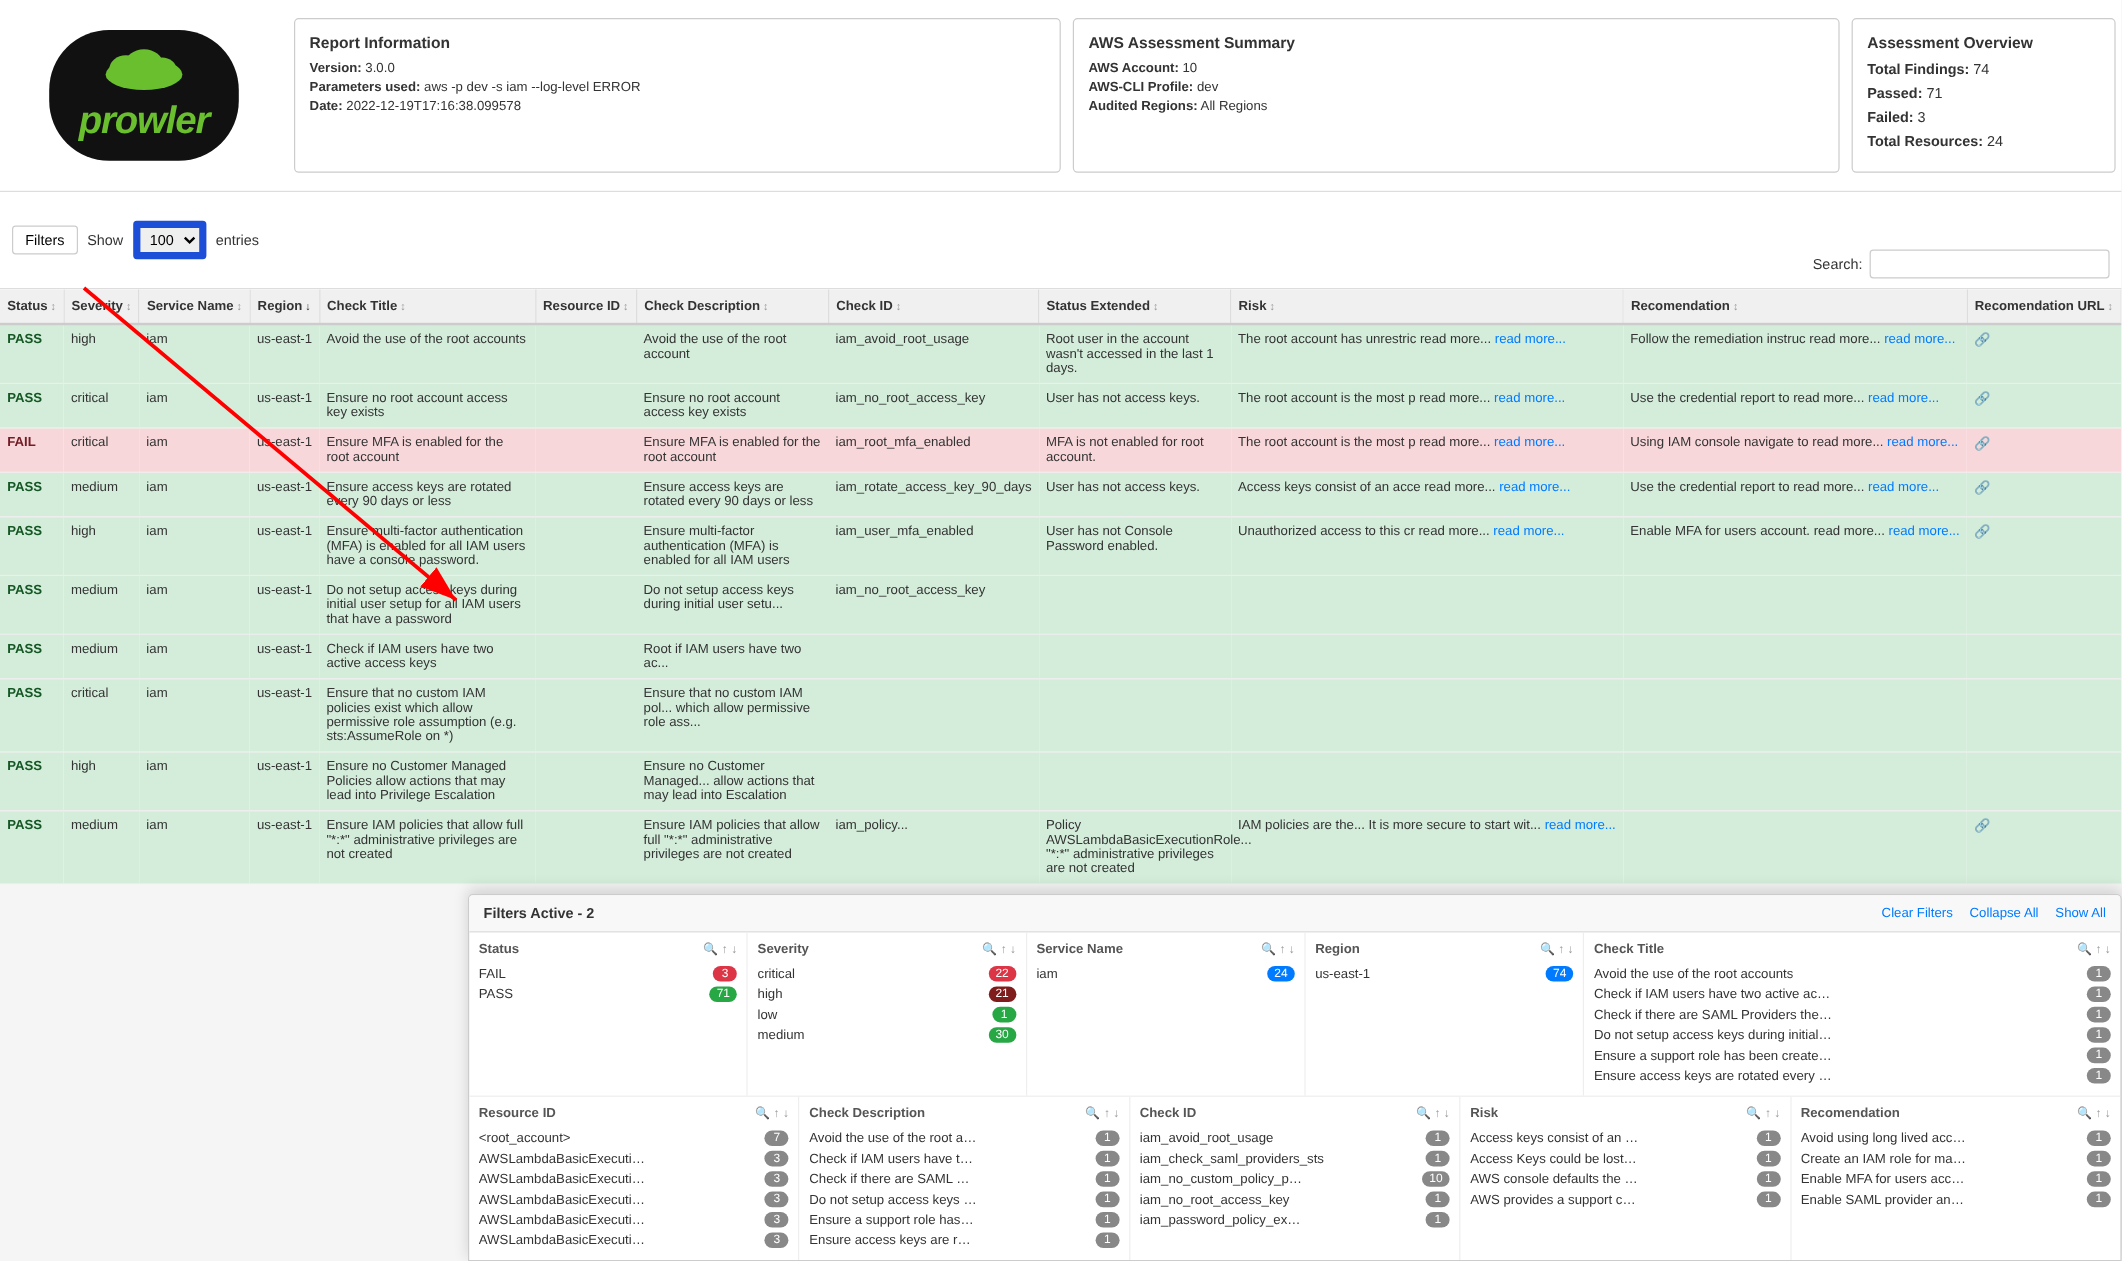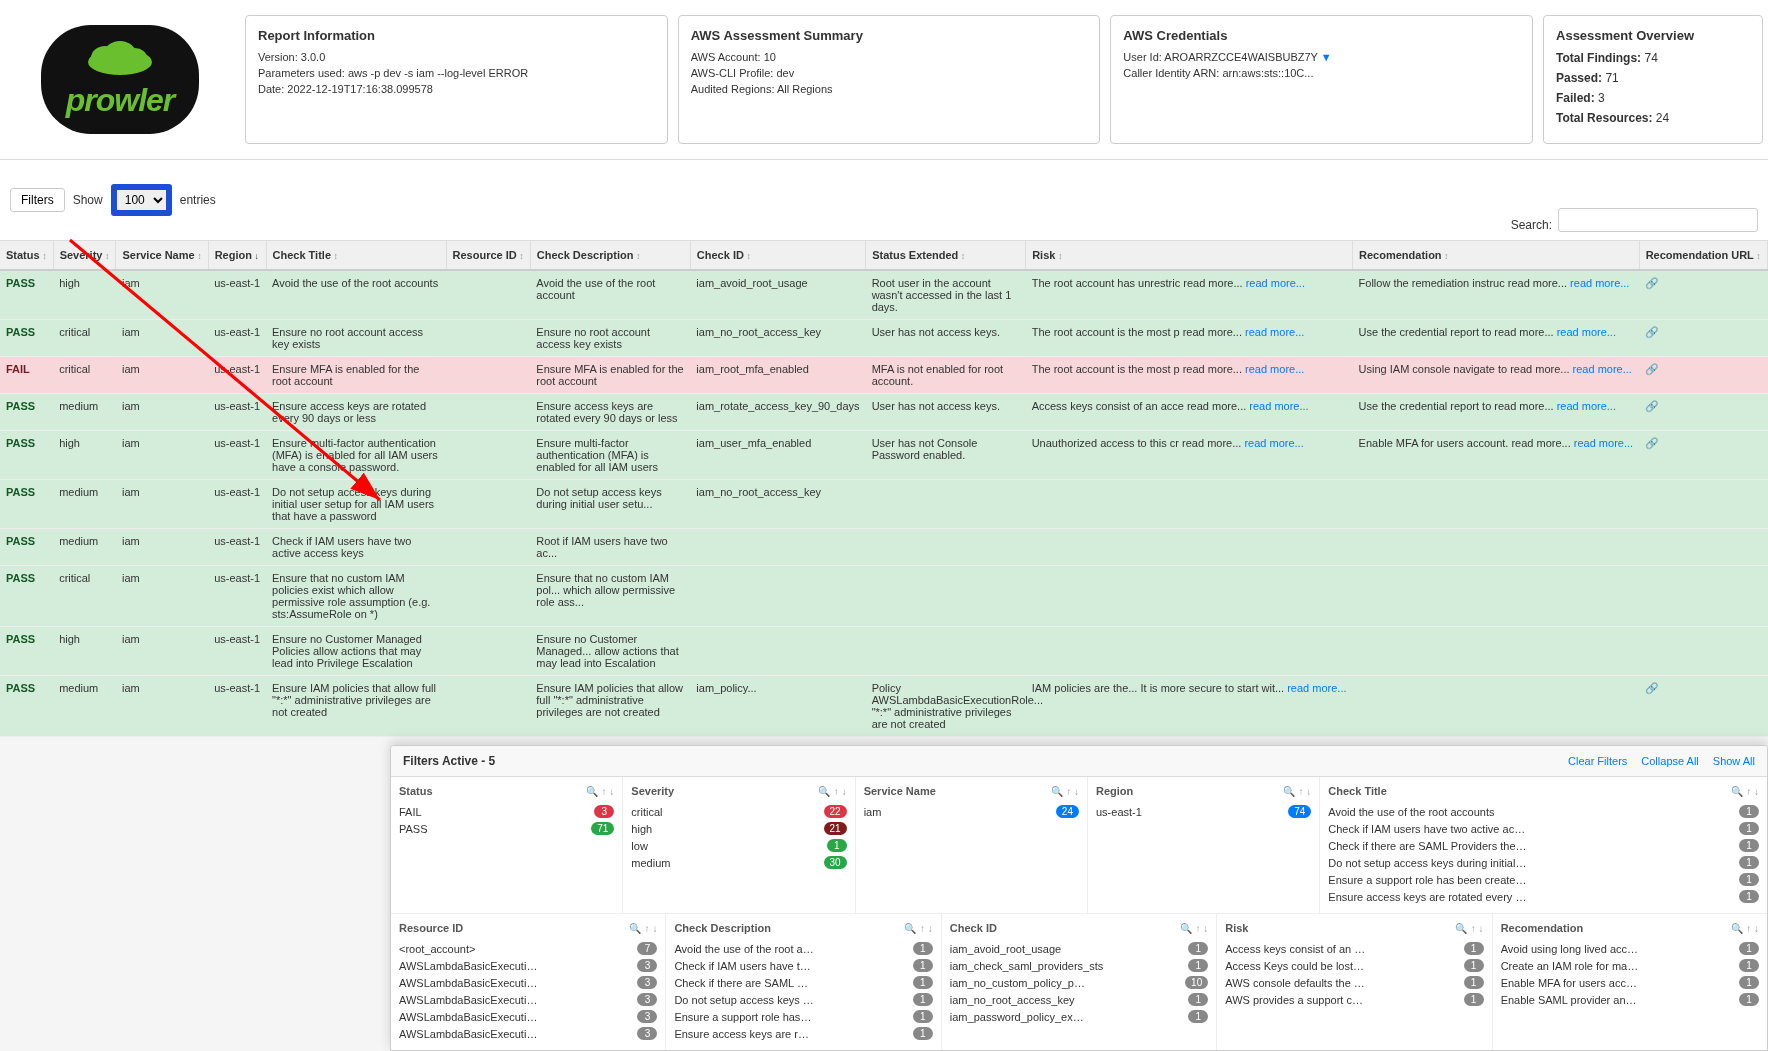--- a/index.html
+++ b/index.html
@@ -5,34 +5,34 @@
     * { box-sizing: border-box; margin: 0; padding: 0; }
     body { font-family: Arial, sans-serif; font-size: 12px; background: #f5f5f5; color: #333; overflow-x: hidden; }
 
     
     .header { display: flex; align-items: stretch; background: #fff; border-bottom: 1px solid #ddd; padding: 10px 0; }
     .logo-area { width: 240px; display: flex; align-items: center; justify-content: center; padding: 10px; }
 
     .report-section { flex: 1; border: 1px solid #ccc; margin: 5px; padding: 12px; border-radius: 4px; }
     .report-section h3 { font-size: 13px; font-weight: bold; margin-bottom: 8px; }
     .report-section p { font-size: 11px; margin-bottom: 4px; }
-    .report-section p strong { font-weight: normal; }
+    .report-section p strong { font-weight: bold; }
 
     .assessment-overview { width: 220px; border: 1px solid #ccc; margin: 5px; padding: 12px; border-radius: 4px; }
     .assessment-overview h3 { font-size: 13px; font-weight: bold; margin-bottom: 8px; }
     .assessment-overview p { font-size: 12px; margin-bottom: 6px; }
     .assessment-overview p strong { font-weight: bold; }
 
     
     .filters-bar { display: flex; align-items: center; justify-content: space-between; padding: 8px 10px; background: #fff; border-bottom: 1px solid #ddd; }
     .filters-bar-left { display: flex; align-items: center; gap: 8px; }
     .btn-filters { background: #fff; border: 1px solid #ccc; padding: 4px 10px; border-radius: 3px; cursor: pointer; font-size: 12px; }
     .show-label { font-size: 12px; }
     .entries-select { border: 6px solid #1d4ed8; padding: 2px 4px; font-size: 12px; border-radius: 3px; }
-    .search-area { display: flex; align-items: flex-end; gap: 6px; margin-top: 40px; }
+    .search-area { display: flex; align-items: center; gap: 6px; margin-top: 40px; }
     .search-label { font-size: 12px; }
     .search-input { border: 1px solid #ccc; padding: 4px 8px; font-size: 12px; border-radius: 3px; width: 200px; }
 
     
     .table-container { overflow-x: auto; background: #fff; }
     table { width: 100%; border-collapse: collapse; font-size: 11px; }
     thead tr { background: #f0f0f0; border-bottom: 2px solid #ccc; }
     thead th { padding: 8px 6px; text-align: left; font-weight: bold; font-size: 11px; white-space: nowrap; cursor: pointer; border-right: 1px solid #ddd; position: relative; }
     thead th:after { content: ' ↕'; color: #999; font-size: 9px; }
     thead th.sorted-desc:after { content: ' ↓'; color: #333; }
@@ -104,25 +104,20 @@
     <p><strong>Date:</strong> <span>2022-12-19T17:16:38.099578</span></p>
   </div>
 
   <div class="report-section">
     <h3>AWS Assessment Summary</h3>
     <p><strong>AWS Account:</strong> <span>10</span></p>
     <p><strong>AWS-CLI Profile:</strong> <span>dev</span></p>
     <p><strong>Audited Regions:</strong> <span>All Regions</span></p>
   </div>
 
-  <div class="report-section">
-    <h3>AWS Credentials</h3>
-    <p><strong>User Id:</strong> <span>AROARRZCCE4WAISBUBZ7Y</span> <span style="color:#007bff; cursor:pointer;">▼</span></p>
-    <p><strong>Caller Identity ARN:</strong> <span>arn:aws:sts::10C...</span></p>
-  </div>
 
   <div class="assessment-overview">
     <h3>Assessment Overview</h3>
     <p><strong>Total Findings:</strong> <span>74</span></p>
     <p><strong>Passed:</strong> <span>71</span></p>
     <p><strong>Failed:</strong> <span>3</span></p>
     <p><strong>Total Resources:</strong> <span>24</span></p>
   </div>
 </div>
 
@@ -313,21 +308,21 @@
       <marker id="arrowhead" markerWidth="10" markerHeight="7" refX="10" refY="3.5" orient="auto">
         <polygon points="0 0, 10 3.5, 0 7" fill="red"></polygon>
       </marker>
     </defs>
     <line x1="10" y1="20" x2="320" y2="280" stroke="red" stroke-width="3" marker-end="url(#arrowhead)"></line>
   </svg>
 </div>
 
 <div class="filter-panel">
   <div class="filter-panel-header">
-    <span class="title">Filters Active - 5</span>
+    <span class="title">Filters Active - 2</span>
     <div class="filter-panel-actions">
       <button>Clear Filters</button>
       <button>Collapse All</button>
       <button>Show All</button>
     </div>
   </div>
 
   <div class="filter-grid">
 
     <div class="filter-col">

